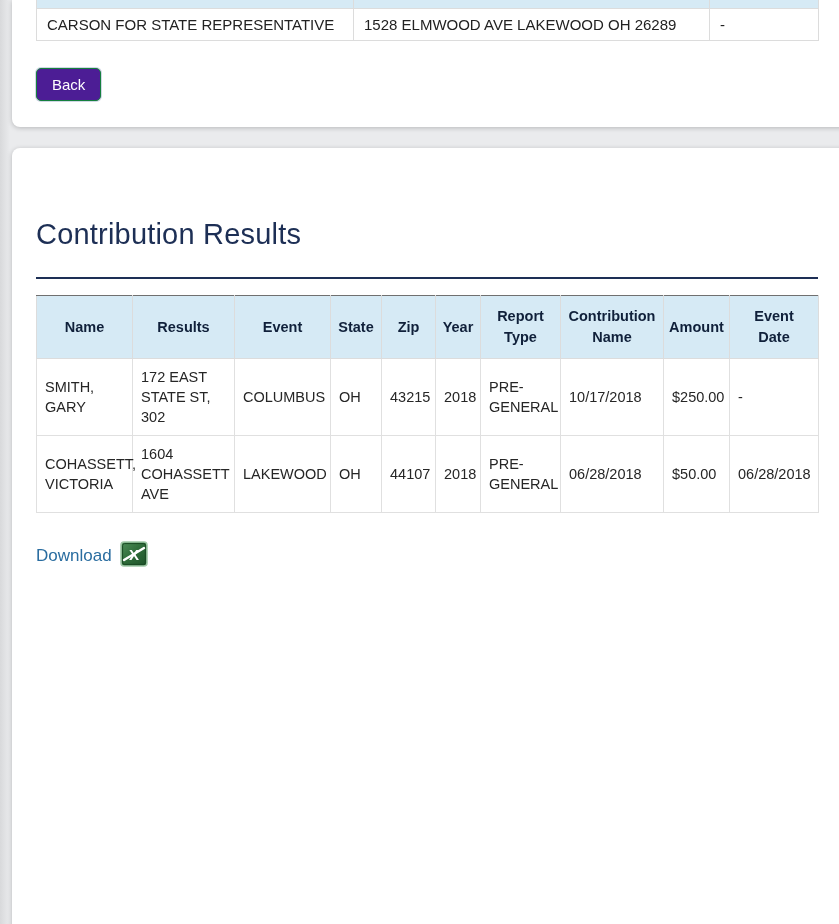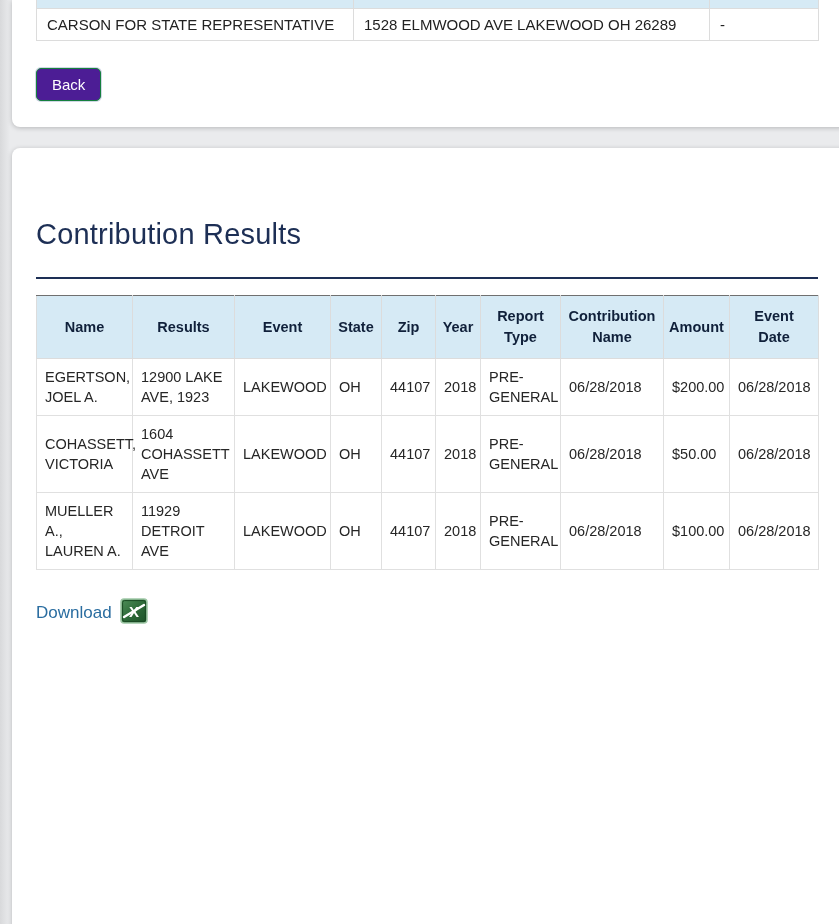--- a/index.html
+++ b/index.html
@@ -172,53 +172,41 @@
 Type</th>
             <th>Contribution
 Name</th>
             <th>Amount</th>
             <th>Event
 Date</th>
           </tr>
       </thead>
       <tbody>
           <tr>
-            <td>EGERTSON, JOEL A.</td>
-            <td>12900 LAKE AVE, 1923</td>
-            <td>LAKEWOOD</td>
+            <td>SMITH, GARY</td>
+            <td>172 EAST STATE ST, 302</td>
+            <td>COLUMBUS</td>
             <td>OH</td>
-            <td>44107</td>
+            <td>43215</td>
             <td>2018</td>
             <td>PRE-GENERAL</td>
-            <td>06/28/2018</td>
-            <td>$200.00</td>
-            <td>06/28/2018</td>
+            <td>10/17/2018</td>
+            <td>$250.00</td>
+            <td>-</td>
           </tr>
           <tr>
             <td>COHASSETT, VICTORIA</td>
             <td>1604 COHASSETT AVE</td>
             <td>LAKEWOOD</td>
             <td>OH</td>
             <td>44107</td>
             <td>2018</td>
             <td>PRE-GENERAL</td>
             <td>06/28/2018</td>
             <td>$50.00</td>
-            <td>06/28/2018</td>
-          </tr>
-          <tr>
-            <td>MUELLER A., LAUREN A.</td>
-            <td>11929 DETROIT AVE</td>
-            <td>LAKEWOOD</td>
-            <td>OH</td>
-            <td>44107</td>
-            <td>2018</td>
-            <td>PRE-GENERAL</td>
-            <td>06/28/2018</td>
-            <td>$100.00</td>
             <td>06/28/2018</td>
           </tr>
         </tbody>
     </table>
 
     <div class="download-row">
       <a class="download-link">Download</a>
       <span class="excel-icon">
         <svg width="28" height="26" viewBox="0 0 28 26">
           <defs>

